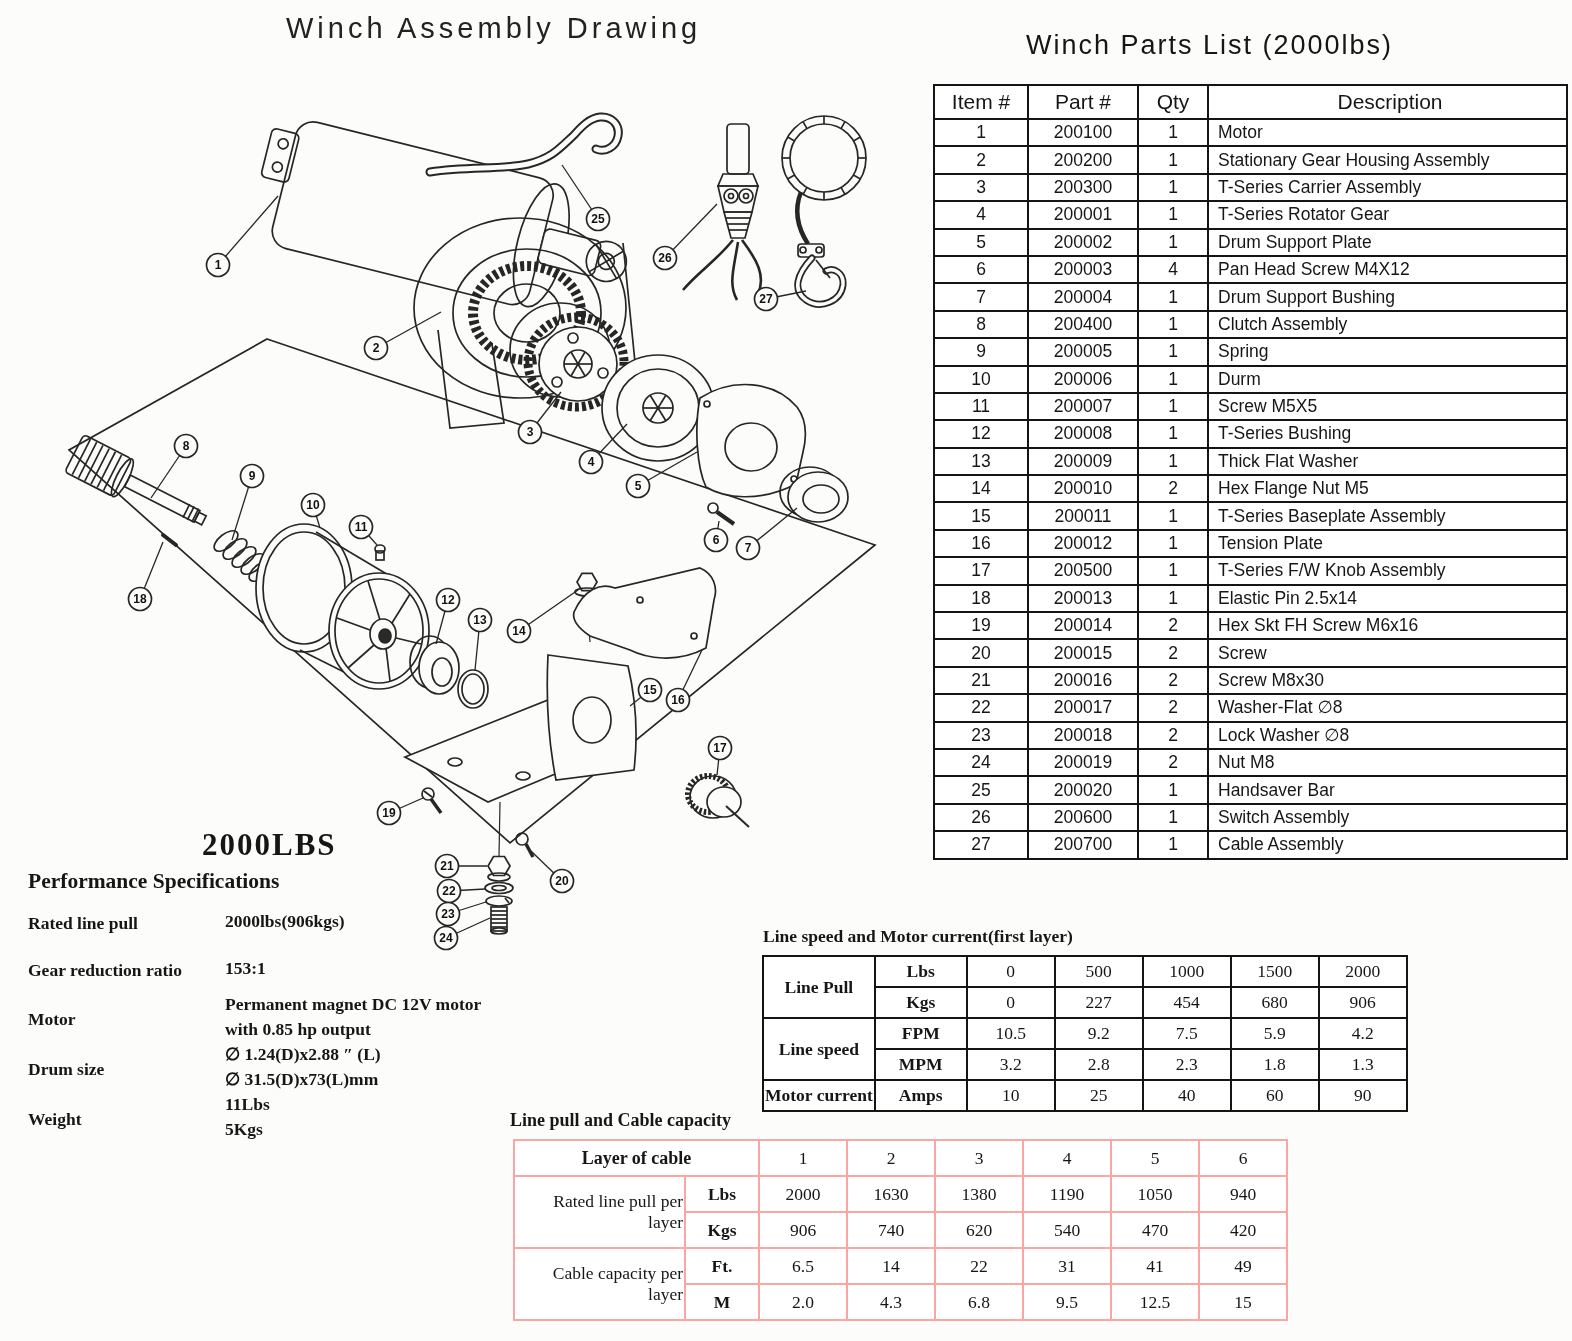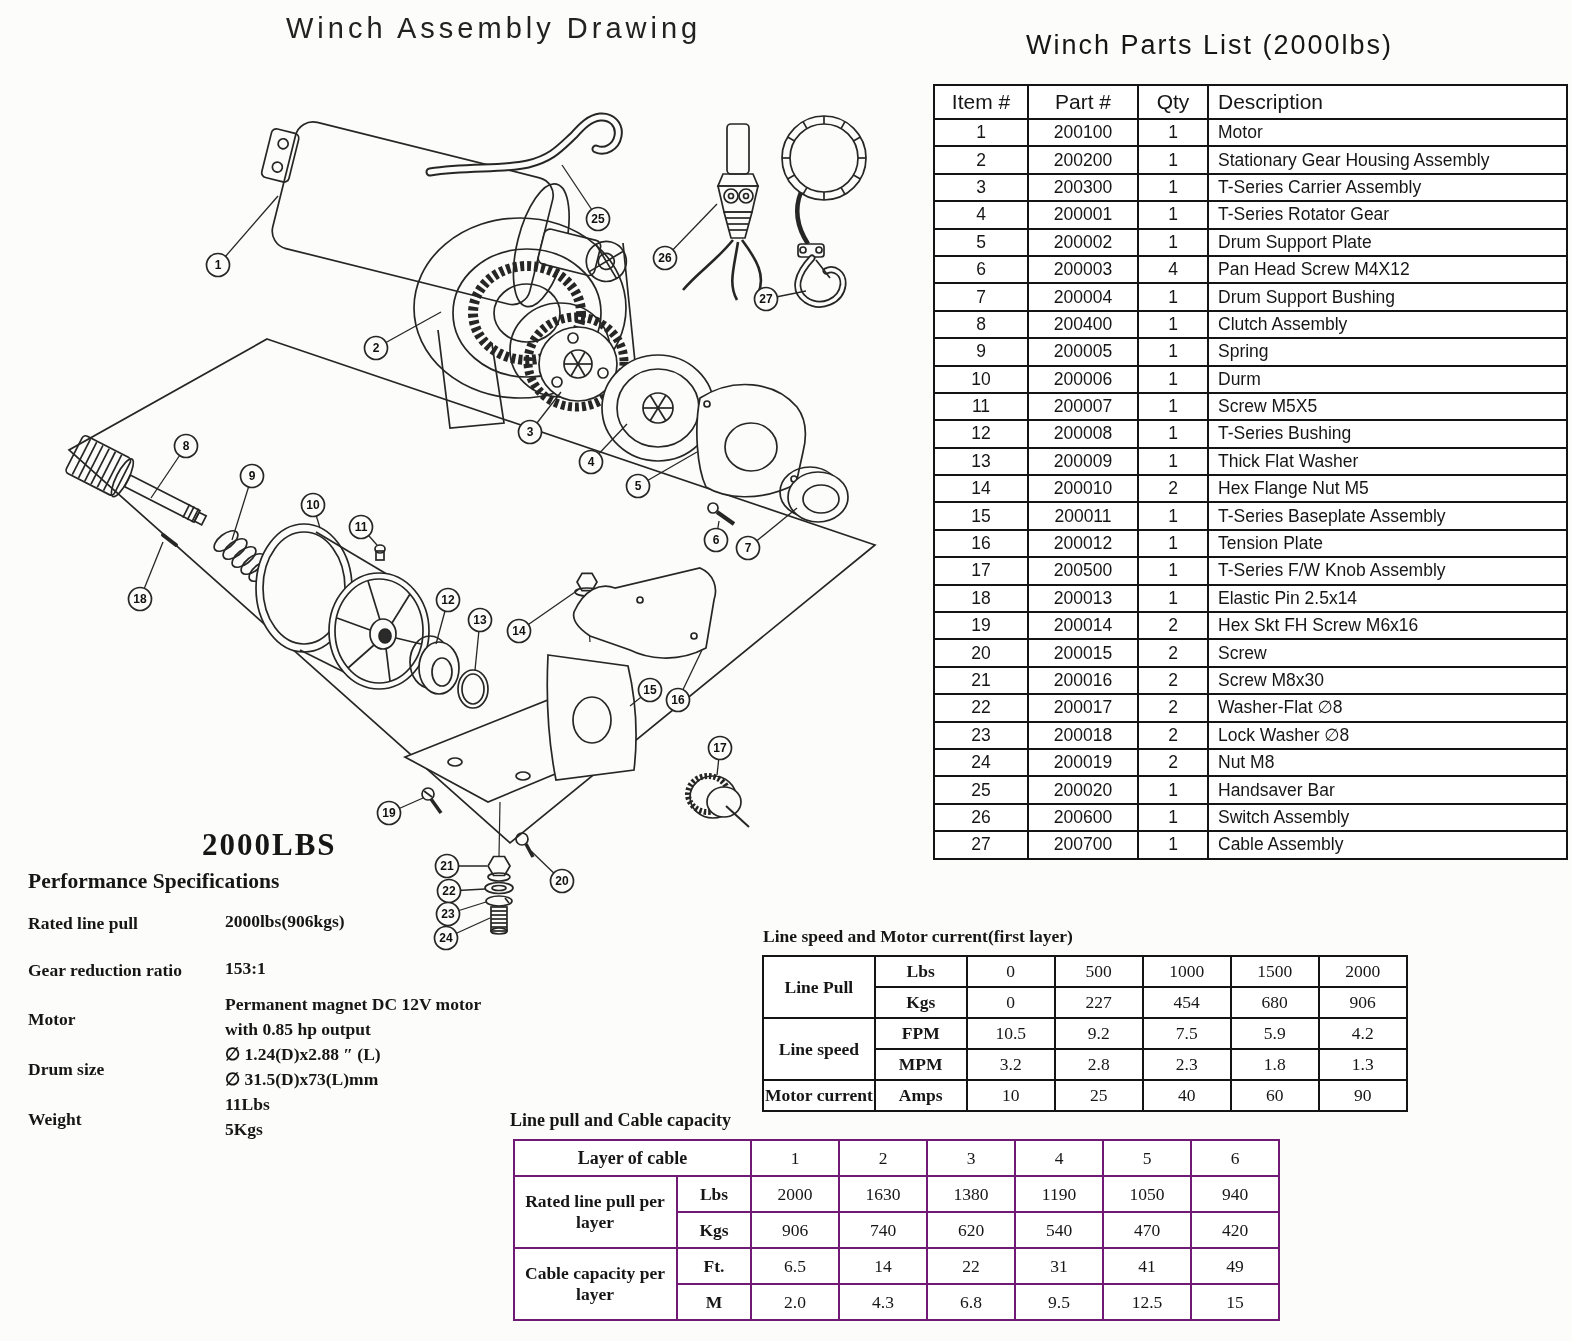--- a/index.html
+++ b/index.html
@@ -35,25 +35,25 @@
   .ls-table{left:762px;top:955px;table-layout:fixed;}
   .ls-table td{border:2px solid #141414;height:27px;text-align:center;
                font-family:"Liberation Serif",serif;font-size:17.5px;overflow:hidden;white-space:nowrap;}
   .ls-table td.group{width:102px;font-weight:bold;}
   .ls-table td.unit{width:88px;font-weight:bold;}
   .ls-table td.val{width:84px;}
 
   
   .cc-title{left:510px;top:1110px;font-family:"Liberation Serif",serif;font-weight:bold;font-size:18px;}
   .cc-table{left:513px;top:1139px;table-layout:fixed;}
-  .cc-table th,.cc-table td{border:2px solid #701a75;height:32px;text-align:center;
+  .cc-table th,.cc-table td{border:2px solid #fca5a5;height:32px;text-align:center;
                font-family:"Liberation Serif",serif;font-size:17.5px;overflow:hidden;}
   .cc-table th.corner{width:232px;font-weight:bold;font-size:18px;}
   .cc-table th.layer{width:84px;font-weight:normal;}
-  .cc-table td.group{width:160px;font-weight:bold;text-align:center;padding-left:0;line-height:21px;}
+  .cc-table td.group{width:160px;font-weight:normal;text-align:right;padding-left:8px;line-height:21px;}
   .cc-table td.unit{width:70px;font-weight:bold;}
   .cc-table td.val{}
 
   
   #diagram{left:0;top:0;}
   #diagram .ln{stroke:#262626;fill:none;stroke-width:1.7;}
   #diagram .thin{stroke-width:1.2;}
   #diagram .fillw{fill:#fcfcfb;}
   #callout-layer line{stroke:#262626;stroke-width:1.3;}
   #callout-layer circle{fill:#fcfcfb;stroke:#262626;stroke-width:1.7;}
@@ -435,21 +435,21 @@
         </g>
       </g>
   </svg>
 
   <table class="abs parts-table">
     <thead>
       <tr>
         <th class="c-item">Item #</th>
         <th class="c-part">Part #</th>
         <th class="c-qty">Qty</th>
-        <th class="c-desc" style="text-align:left">Description</th>
+        <th class="c-desc" style="text-align:center">Description</th>
       </tr>
     </thead>
     <tbody>
         <tr>
           <td class="c-item">1</td>
           <td class="c-part">200100</td>
           <td class="c-qty">1</td>
           <td class="c-desc">Motor</td>
         </tr>
         <tr>

